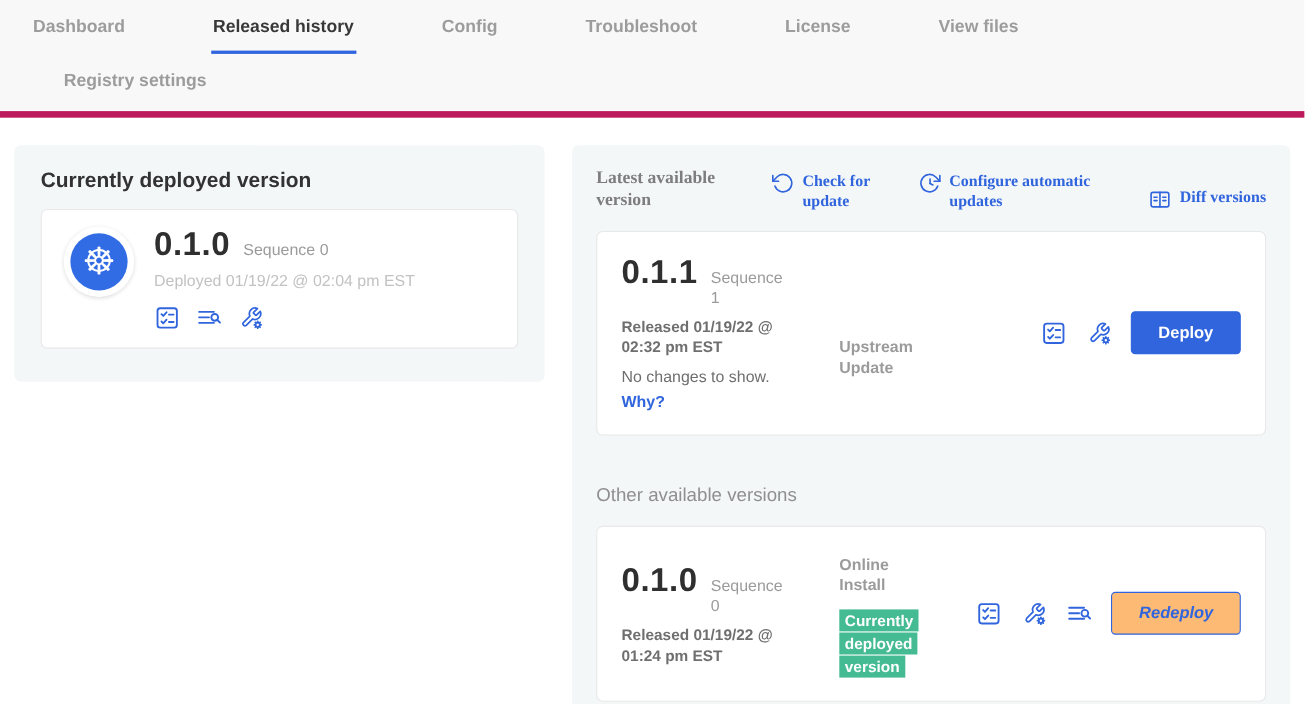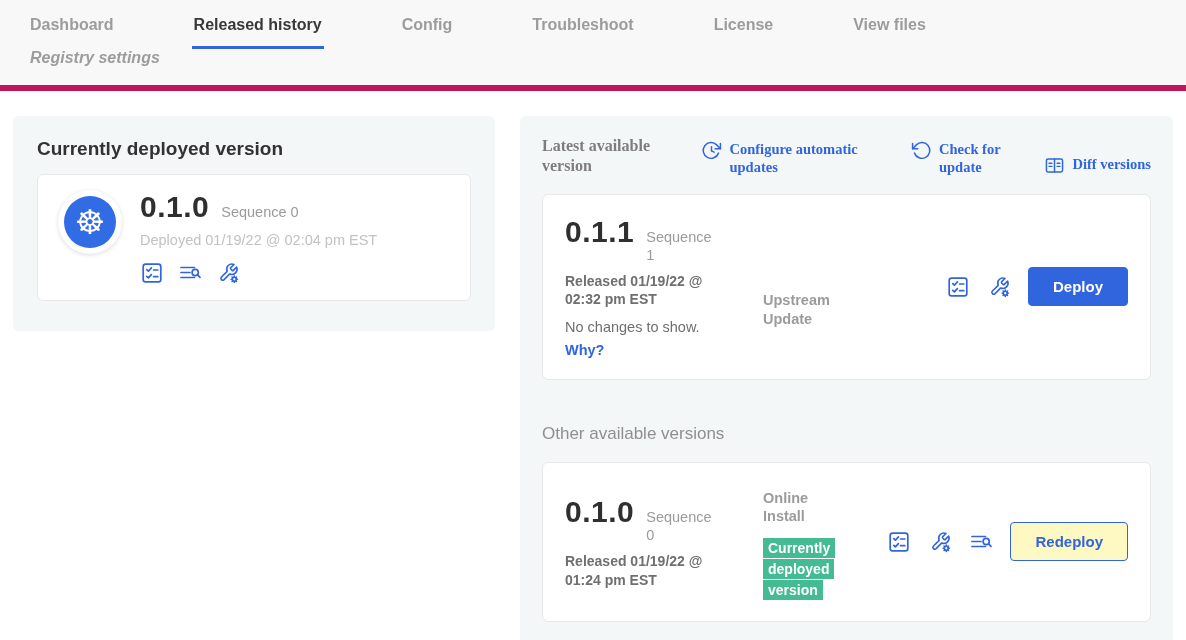--- a/index.html
+++ b/index.html
@@ -21,21 +21,21 @@
     color:var(--dark);
     overflow:hidden;
   }
   
   header{
     background:#f8f8f8;
     border-bottom:6px solid #be185d;
     padding:16px 0 0 0;
   }
   .nav-row{display:flex;gap:76px;padding-left:28px;align-items:flex-end;}
-  .nav-row.second{padding-left:28px;margin-top:0;padding-bottom:16px;font-style:italic;}
+  .nav-row.second{padding-left:56px;margin-top:16px;padding-bottom:16px;}
   .tab{
     font-size:16px;font-weight:700;color:#9c9c9c;
     padding:0 2px 12px 2px;border-bottom:3px solid transparent;
     cursor:pointer;white-space:nowrap;
   }
   .tab.active{color:#383838;border-bottom-color:var(--blue);}
   .nav-row.second .tab{padding-bottom:2px;border-bottom:none;}
   
   main{position:relative;height:543px;}
   .panel{
@@ -89,21 +89,21 @@
   .colB{flex:0 0 112px;}
   .colB .source{font-size:14.5px;font-weight:700;color:var(--gray);line-height:1.3;max-width:84px;}
   .colB.offset{padding-top:46px;}
   .colB.top{padding-top:6px;}
   .colC{margin-left:auto;display:flex;align-items:center;gap:17px;align-self:center;}
   .btn{
     font-family:inherit;font-size:15px;font-weight:700;border-radius:4px;
     padding:10px 24px;cursor:pointer;
   }
   .btn.primary{background:var(--blue);color:#fff;border:1px solid var(--blue);}
-  .btn.outline{background:#fef9c3;color:var(--blue);border:1px solid var(--blue);}
+  .btn.outline{background:#fdba74;color:var(--blue);border:1px solid var(--blue);font-style:italic;}
   .other-title{margin-top:44px;font-size:17px;font-weight:400;color:#8f8f8f;}
   .badge-wrap{margin-top:12px;max-width:80px;}
   .badge{
     display:inline;background:var(--green);color:#fff;font-size:14px;font-weight:700;
     line-height:1.5;padding:2px 5px;
     -webkit-box-decoration-break:clone;box-decoration-break:clone;
   }
 </style>
 </head>
 <body>
@@ -175,33 +175,33 @@
         </div>
       </div>
     </div>
   </section>
 
   <section class="panel right">
     <div class="panel-head">
       <h3>Latest available version</h3>
       <a class="blue-link">
         <svg class="ic sm" viewBox="0 0 24 24">
+            <polyline points="1.8,4 1.8,10 7.8,10"></polyline>
+            <path d="M4 15a9 9 0 1 0 2.1-9.4L1.8 10"></path>
+          </svg>
+        <span class="lbl w72">Check for update</span>
+      </a>
+      <a class="blue-link">
+        <svg class="ic sm" viewBox="0 0 24 24">
             <polyline points="22.2,4 22.2,10 16.2,10"></polyline>
             <path d="M20 15a9 9 0 1 1-2.1-9.4l4.3 4.4"></path>
             <line x1="12" y1="7.8" x2="12" y2="12.4"></line>
             <line x1="12" y1="12.4" x2="15" y2="13.9"></line>
           </svg>
         <span class="lbl w150">Configure automatic updates</span>
-      </a>
-      <a class="blue-link">
-        <svg class="ic sm" viewBox="0 0 24 24">
-            <polyline points="1.8,4 1.8,10 7.8,10"></polyline>
-            <path d="M4 15a9 9 0 1 0 2.1-9.4L1.8 10"></path>
-          </svg>
-        <span class="lbl w72">Check for update</span>
       </a>
       <a class="blue-link">
         <svg class="ic sm" viewBox="0 0 24 24">
             <rect x="2.8" y="4.5" width="18.4" height="15" rx="2"></rect>
             <line x1="12" y1="4.5" x2="12" y2="19.5"></line>
             <line x1="5.8" y1="9.5" x2="9" y2="9.5"></line>
             <line x1="5.8" y1="13" x2="9" y2="13"></line>
             <line x1="15" y1="9.5" x2="18.2" y2="9.5"></line>
             <line x1="15" y1="13" x2="18.2" y2="13"></line>
           </svg>

